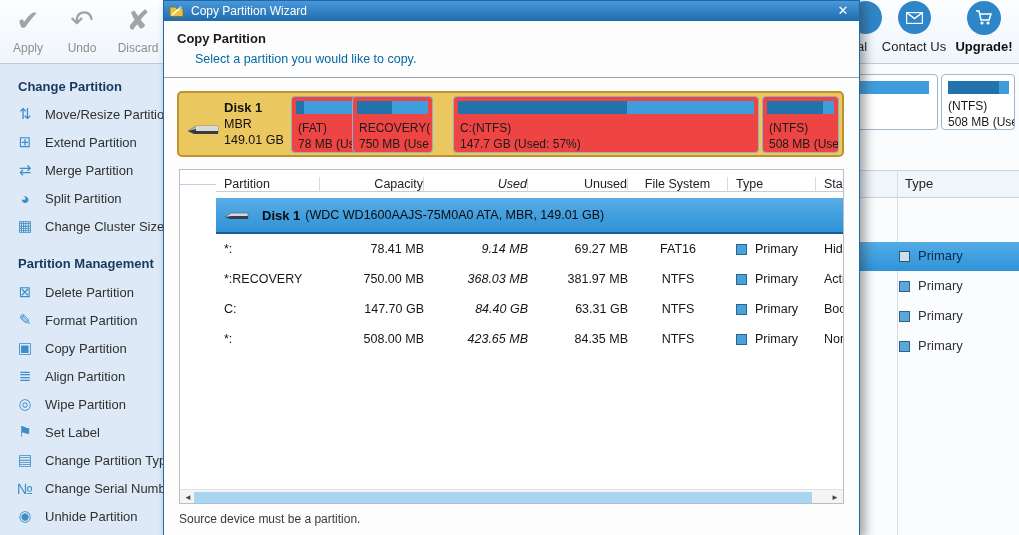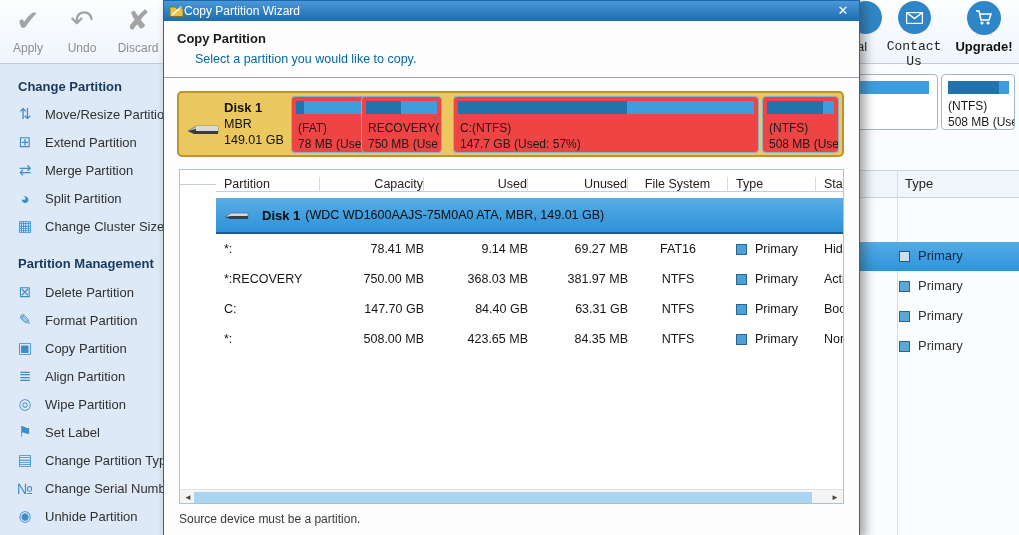--- a/index.html
+++ b/index.html
@@ -41,21 +41,21 @@
   .sq { position:absolute; width:11px; height:11px; border:1px solid #2a6390; background:#5aa7d8; z-index:3; }
   .sq.sel { background:#cfdeeb; border-color:#35546e; }
   .bg-prim { position:absolute; left:918px; font-size:13px; color:#333; z-index:3; }
   .bg-prim.sel { color:#0a2a4a; }
 
   
   .dialog { position:absolute; left:163px; top:0; width:697px; height:536px; z-index:10;
             background:#fdfdfd; border:1px solid #1c6aac; box-shadow:5px 3px 10px rgba(50,50,50,.45); }
   .d-title { position:absolute; left:0; top:0; width:100%; height:20px;
              background:linear-gradient(#4a98da,#1e6cac); display:flex; align-items:center; }
-  .d-title-txt { color:#fff; font-size:12px; }
+  .d-title-txt { color:#fff; font-size:12px; margin-left:7px; }
   .d-close { position:absolute; right:7px; top:1px; width:18px; height:17px; color:#fff; font-size:13px;
              text-align:center; line-height:17px; cursor:default; }
   .d-head { position:absolute; left:0; top:20px; width:100%; height:56px; background:#fdfdfd; }
   .d-heading { position:absolute; left:13px; top:10px; font-size:13px; font-weight:bold; color:#1a1a1a; }
   .d-sub { position:absolute; left:31px; top:31px; font-size:12.5px; color:#0369a1; }
   .d-sep { position:absolute; left:0; top:76px; width:100%; height:1px; background:#9aa2ab; }
 
   .disk-panel { position:absolute; left:13px; top:90px; width:667px; height:66px;
                 background:#ebc85f; border:2px solid #c0922e; border-radius:5px; }
   .dp-name { position:absolute; left:45px; top:7px; font-weight:bold; font-size:13px; color:#111; }
@@ -63,21 +63,21 @@
   .dp-size { position:absolute; left:45px; top:40px; font-size:12.5px; color:#111; }
   .pblock { position:absolute; top:3px; height:57px; background:#ef4444; border:1px solid #8fb0c8; border-radius:4px; overflow:hidden; }
   .pbar { position:absolute; left:4px; right:4px; top:4px; height:13px; background:#3f9ddd; }
   .pbar-used { height:100%; background:#2273ab; }
 
   .wtable { position:absolute; left:15px; top:168px; width:665px; height:335px;
             background:#fff; border:1px solid #b2c0ce; overflow:hidden; }
   .thead { display:flex; height:28px;align-items:center; }
   .th { flex-shrink:0; display:flex; align-items:center; font-size:12.5px; color:#222;
         border-right:1px solid #d4dce4; border-bottom:1px solid #c4ced8; }
-  .c0{width:36px;} .c1{width:104px;} .c2{width:104px;} .c3{width:104px;}
+  .c0{width:36px;} .c1{width:104px;} .c2{width:104px;} .c3{width:104px;font-style:italic;}
   .c4{width:100px;} .c5{width:100px;} .c6{width:88px;} .c7{width:120px;}
   .al{justify-content:flex-start; padding-left:8px;}
   .ar{justify-content:flex-end; padding-right:0;}
   .ac{justify-content:center;}
   .disk-row { margin-left:36px; height:36px; width:calc(100% - 36px);
               background:linear-gradient(#58ade6,#2e92d6); border-bottom:2px solid #1b5c94;
               display:flex; align-items:center; }
   .dr-name { font-weight:bold; font-size:13px; color:#0b0b0b; margin-left:12px; }
   .dr-detail { font-size:12.5px; color:#0b0b0b; margin-left:5px; white-space:nowrap; }
   .trow { display:flex; height:30px; }
@@ -117,21 +117,21 @@
 
   <div class="circle-btn" style="left:849px;"></div>
   <div class="tb-right-lbl" style="left:851px; width:22px;">al</div>
 
   <div class="circle-btn" style="left:898px;">
     <svg width="17" height="12" viewBox="0 0 17 12">
       <rect x="0.5" y="0.5" width="16" height="11" fill="none" stroke="#fff" stroke-width="1.4"></rect>
       <path d="M0.5 0.5 L8.5 6.5 L16.5 0.5" fill="none" stroke="#fff" stroke-width="1.4"></path>
     </svg>
   </div>
-  <div class="tb-right-lbl" style="left:880px; width:68px;font-family:Liberation Mono, monospace;">Contact Us</div>
+  <div class="tb-right-lbl" style="left:880px; width:68px;">Contact Us</div>
 
   <div class="circle-btn" style="left:967px; width:34px; height:34px;">
     <svg width="18" height="16" viewBox="0 0 18 16">
       <path d="M1 1 H4 L6 10 H14 L16 4 H5" fill="none" stroke="#fff" stroke-width="1.5"></path>
       <circle cx="7" cy="13" r="1.6" fill="#fff"></circle>
       <circle cx="13" cy="13" r="1.6" fill="#fff"></circle>
     </svg>
   </div>
   <div class="tb-right-lbl" style="left:950px; width:68px; font-weight:bold; color:#111;">Upgrade!</div>
 
@@ -247,21 +247,21 @@
       <div class="dp-mbr">MBR</div>
       <div class="dp-size">149.01 GB</div>
 
       <div class="pblock" style="left:112px; width:75px;">
         <div class="pbar">
             <div class="pbar-used" style="width: 12%;"></div>
           </div>
         <div class="pb-l1">(FAT)</div>
         <div class="pb-l2">78 MB (Used</div>
       </div>
-      <div class="pblock" style="left:182px; width:81px;">
+      <div class="pblock" style="left:173px; width:81px;">
         <div class="pbar">
             <div class="pbar-used" style="width: 49%;"></div>
           </div>
         <div class="pb-l1">RECOVERY(</div>
         <div class="pb-l2">750 MB (Use</div>
       </div>
       <div class="pblock" style="left:274px; width:306px;">
         <div class="pbar">
             <div class="pbar-used" style="width: 57%;"></div>
           </div>

